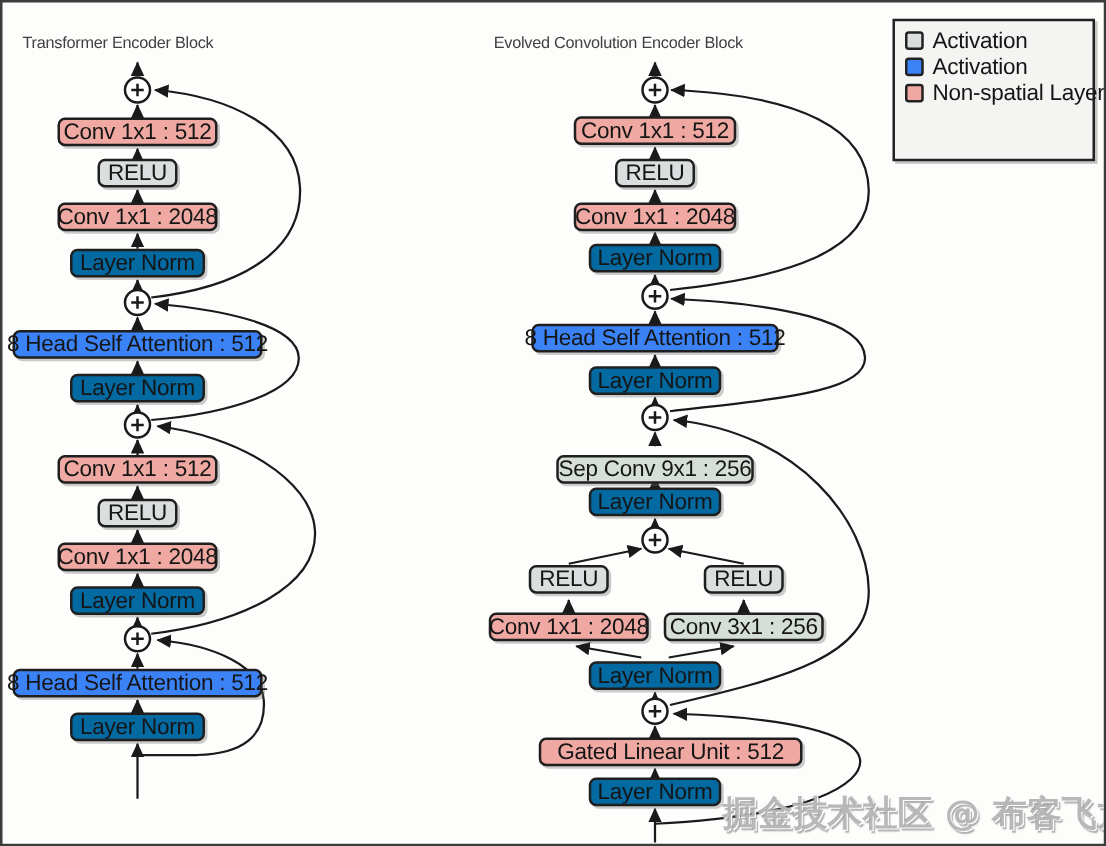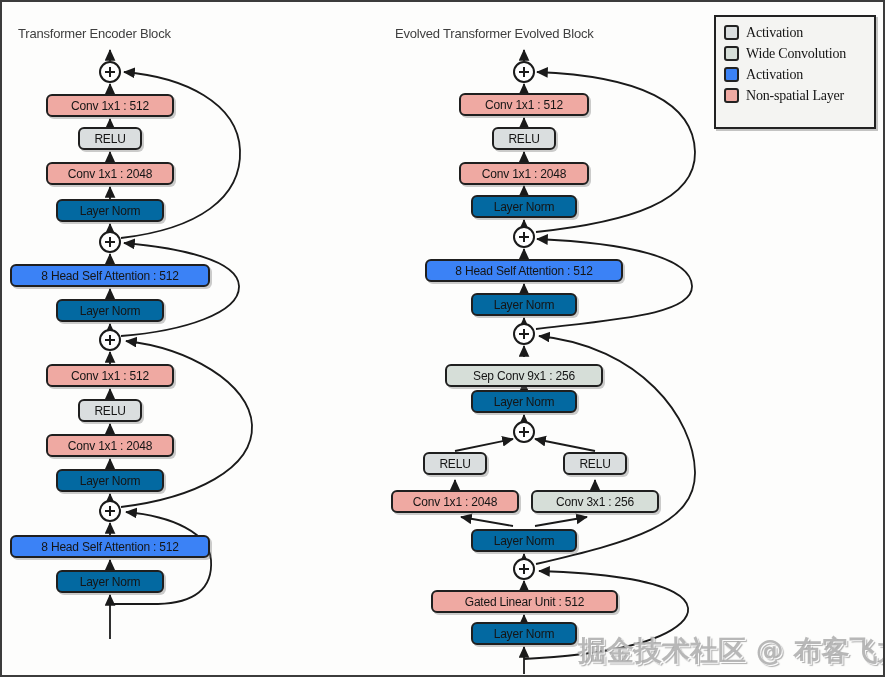--- a/index.html
+++ b/index.html
@@ -10,39 +10,39 @@
   }
   .wires{position:absolute;left:0;top:0;}
   .diagram-title{
     position:absolute;font-size:13px;font-weight:normal;letter-spacing:-0.2px;
     white-space:nowrap;color:#404040;
   }
   .node{
     position:absolute;height:23px;box-sizing:border-box;
     border:2px solid #1f1f1f;border-radius:6px;
     display:flex;align-items:center;justify-content:center;
-    font-size:12px;letter-spacing:-0.2px;white-space:nowrap;
+    font-size:18px;letter-spacing:-0.2px;white-space:nowrap;
     box-shadow:2px 2px 0 rgba(110,110,110,0.35);
   }
   .t-nonspatial{background:#efa9a2;}
   .t-activation{background:#dadedf;}
   .t-norm{background:#0369a1;}
   .t-attention{background:#3b82f6;}
   .t-wideconv{background:#d6ded8;}
   .legend{
     position:absolute;left:712px;top:13px;width:162px;height:114px;box-sizing:border-box;
     background:#f4f4f2;border:2px solid #222;box-shadow:2px 2px 0 rgba(110,110,110,0.4);
     padding:5px 0 0 8px;
   }
   .legend-row{display:flex;align-items:center;height:21px;}
   .lsq{
     width:11px;height:11px;border:2px solid #222;border-radius:3px;
     display:inline-block;margin-right:7px;flex:0 0 auto;
   }
-  .legend-label{font-size:14px;letter-spacing:-0.2px;white-space:nowrap;font-family:Liberation Serif, serif;}
+  .legend-label{font-size:18px;letter-spacing:-0.2px;white-space:nowrap;}
   .watermark{
     position:absolute;left:576px;top:630px;white-space:nowrap;
     font-size:28px;font-weight:bold;
     color:rgba(160,160,160,0.75);
     text-shadow:1px 1px 0 rgba(255,255,255,0.95), 2px 2px 1px rgba(110,110,110,0.55);
     font-family:"DejaVu Sans",sans-serif;
   }
 </style>
 </head>
 <body>
@@ -134,21 +134,21 @@
       <circle cx="522" cy="332" r="10"></circle>
         <path d="M517,332 H527 M522,327 V337" fill="none"></path>
       <circle cx="522" cy="430" r="10"></circle>
         <path d="M517,430 H527 M522,425 V435" fill="none"></path>
       <circle cx="522" cy="567" r="10"></circle>
         <path d="M517,567 H527 M522,562 V572" fill="none"></path>
     </g>
   </svg>
 
   <div class="diagram-title" style="left:16px;top:24px;">Transformer Encoder Block</div>
-  <div class="diagram-title" style="left:393px;top:24px;">Evolved Transformer Evolved Block</div>
+  <div class="diagram-title" style="left:393px;top:24px;">Evolved Convolution Encoder Block</div>
 
   <div class="node t-nonspatial" style="left:44px;top:92px;width:128px">Conv 1x1 : 512</div>
   <div class="node t-activation" style="left:76px;top:125px;width:64px">RELU</div>
   <div class="node t-nonspatial" style="left:44px;top:160px;width:128px">Conv 1x1 : 2048</div>
   <div class="node t-norm" style="left:54px;top:197px;width:108px">Layer Norm</div>
   <div class="node t-attention" style="left:8px;top:262px;width:200px">8 Head Self Attention : 512</div>
   <div class="node t-norm" style="left:54px;top:297px;width:108px">Layer Norm</div>
   <div class="node t-nonspatial" style="left:44px;top:362px;width:128px">Conv 1x1 : 512</div>
   <div class="node t-activation" style="left:76px;top:397px;width:64px">RELU</div>
   <div class="node t-nonspatial" style="left:44px;top:432px;width:128px">Conv 1x1 : 2048</div>
@@ -162,31 +162,27 @@
   <div class="node t-norm" style="left:469px;top:193px;width:106px">Layer Norm</div>
   <div class="node t-attention" style="left:423px;top:257px;width:198px">8 Head Self Attention : 512</div>
   <div class="node t-norm" style="left:469px;top:291px;width:106px">Layer Norm</div>
   <div class="node t-wideconv" style="left:443px;top:362px;width:158px">Sep Conv 9x1 : 256</div>
   <div class="node t-norm" style="left:469px;top:388px;width:106px">Layer Norm</div>
   <div class="node t-activation" style="left:421px;top:450px;width:64px">RELU</div>
   <div class="node t-activation" style="left:561px;top:450px;width:64px">RELU</div>
   <div class="node t-nonspatial" style="left:389px;top:488px;width:128px">Conv 1x1 : 2048</div>
   <div class="node t-wideconv" style="left:529px;top:488px;width:128px">Conv 3x1 : 256</div>
   <div class="node t-norm" style="left:469px;top:527px;width:106px">Layer Norm</div>
-  <div class="node t-nonspatial" style="left:429px;top:588px;width:187px">Gated Linear Unit : 512</div>
+  <div class="node t-nonspatial" style="left:429px;top:588px;width:211px">Gated Linear Unit : 512</div>
   <div class="node t-norm" style="left:469px;top:620px;width:106px">Layer Norm</div>
 
   <div class="legend">
     <div class="legend-row">
       <span class="lsq t-activation"></span>
       <span class="legend-label">Activation</span>
-    </div>
-    <div class="legend-row">
-      <span class="lsq t-wideconv"></span>
-      <span class="legend-label">Wide Convolution</span>
     </div>
     <div class="legend-row">
       <span class="lsq t-attention"></span>
       <span class="legend-label">Activation</span>
     </div>
     <div class="legend-row">
       <span class="lsq t-nonspatial"></span>
       <span class="legend-label">Non-spatial Layer</span>
     </div>
   </div>

